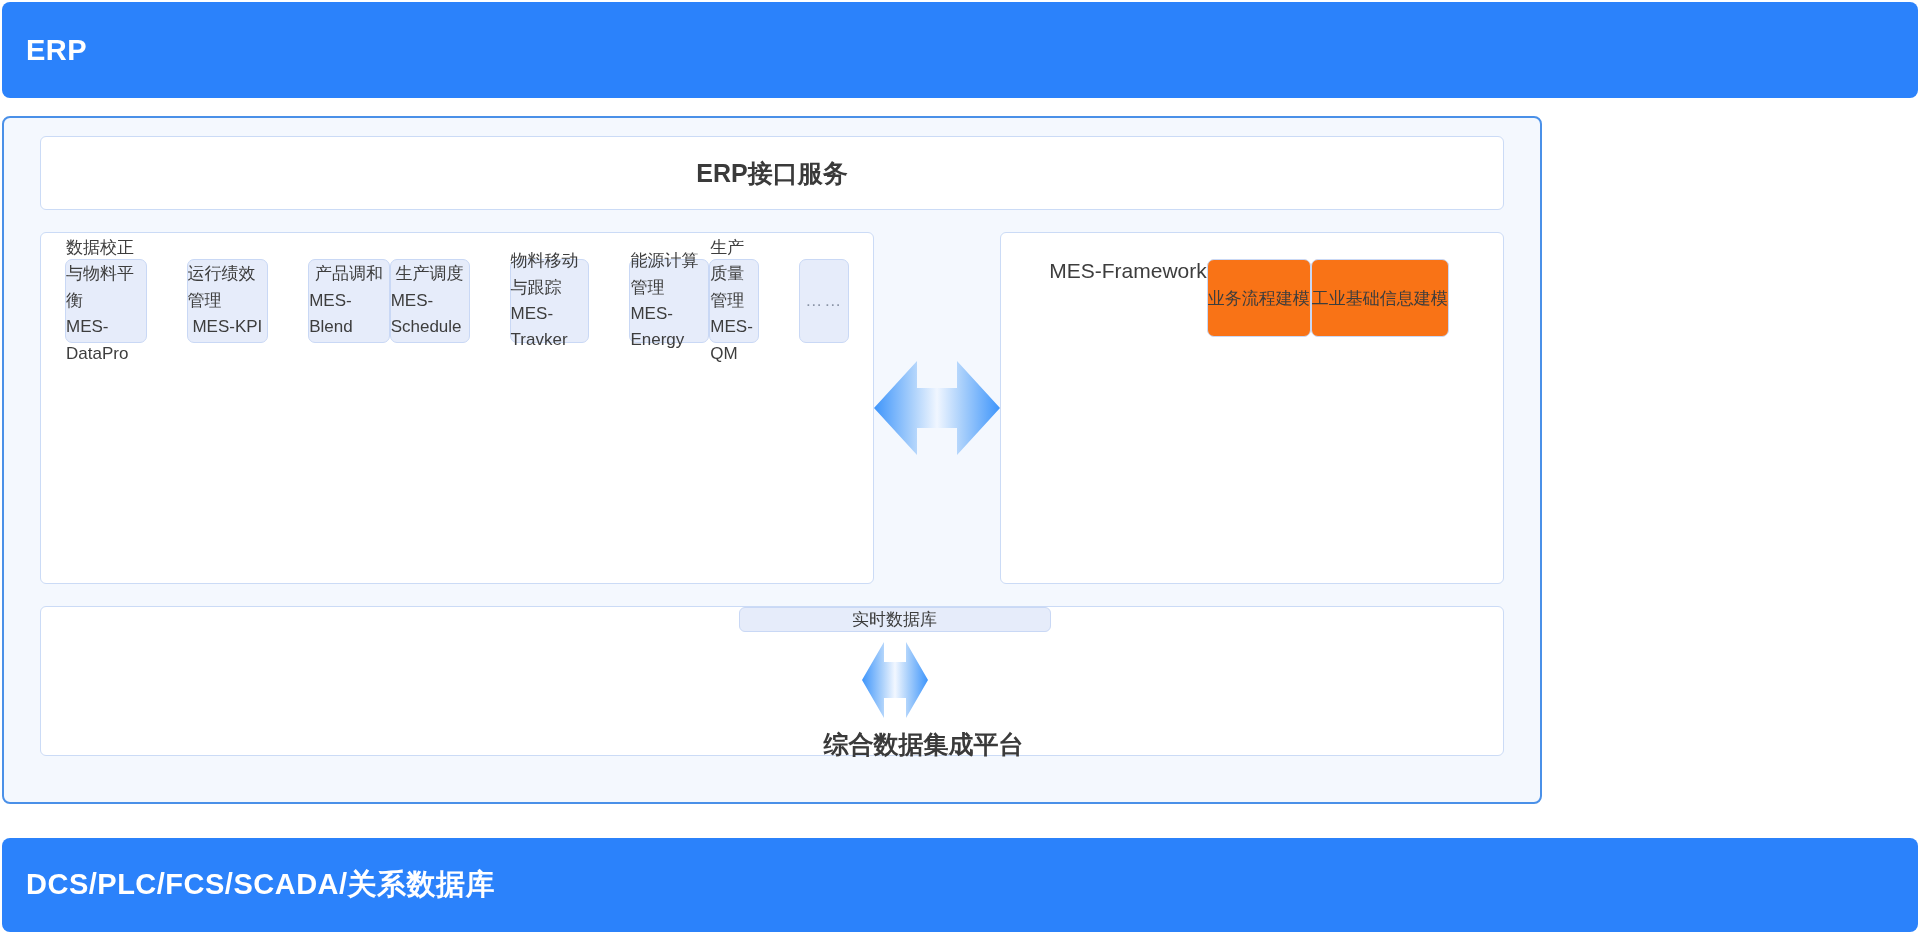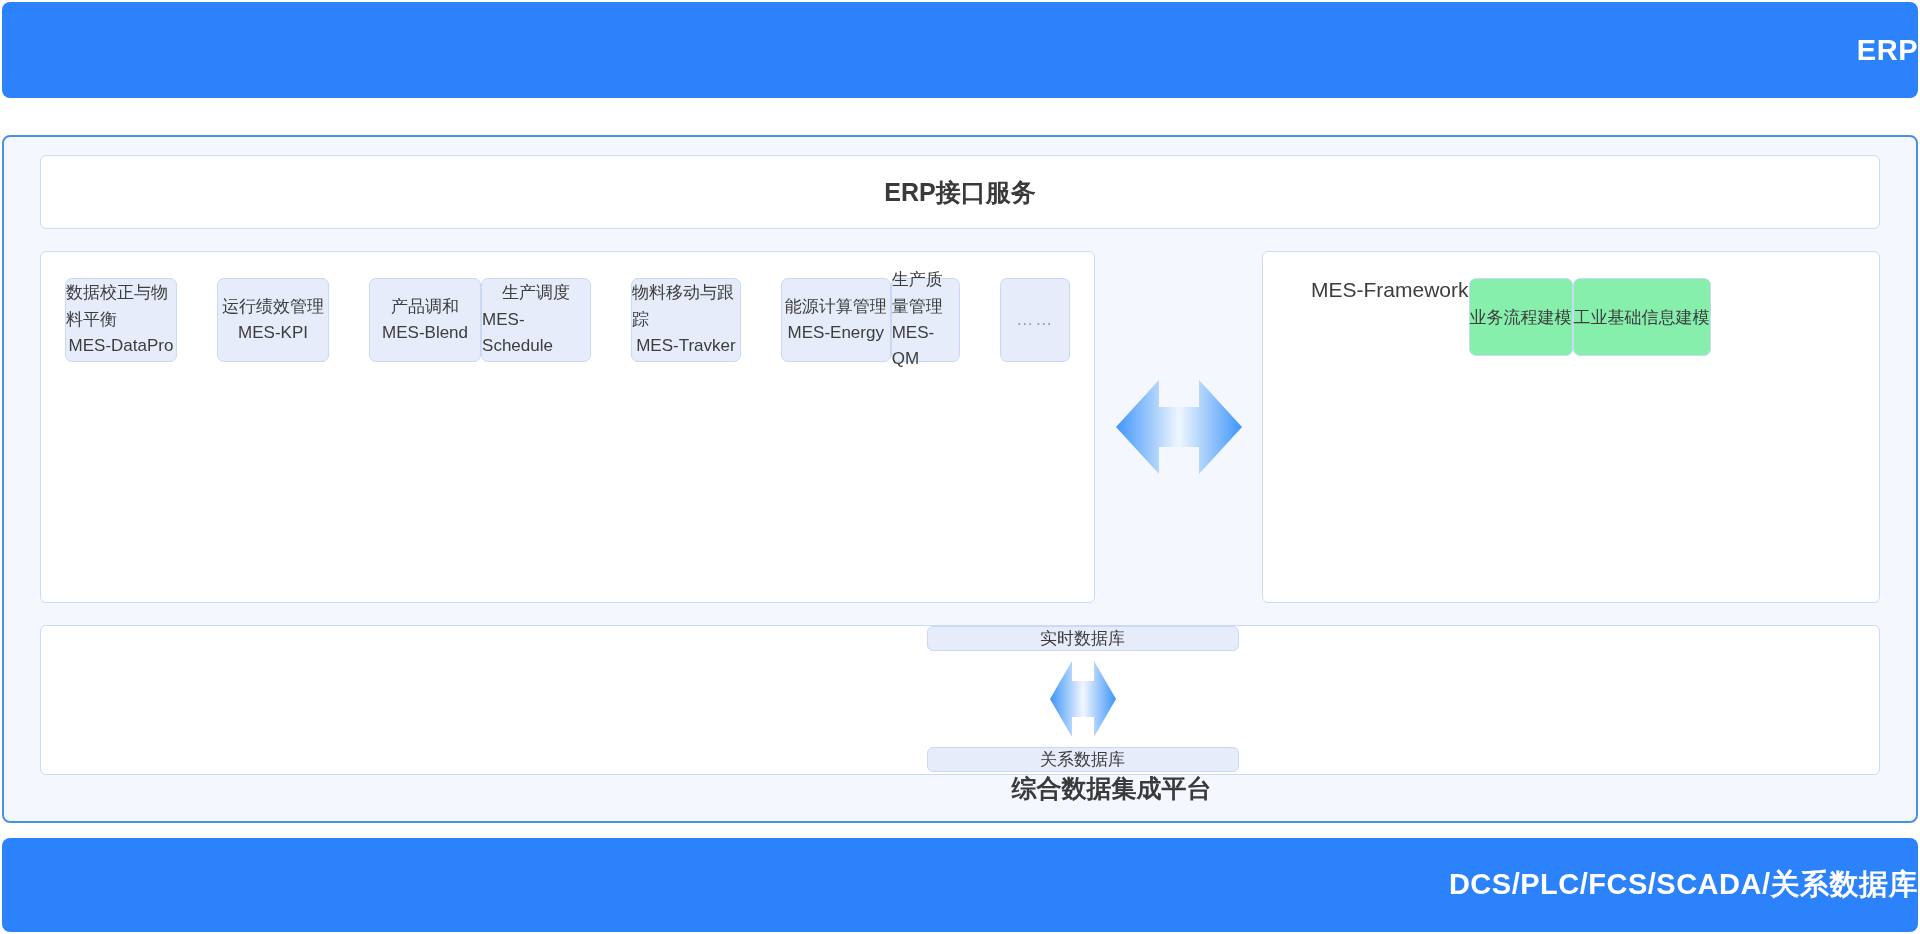--- a/index.html
+++ b/index.html
@@ -25,42 +25,43 @@
 
   
   .banner {
     position: absolute;
     left: 2px;
     right: 2px;
     background: #2B82FB;
     border-radius: 8px;
     display: flex;
     align-items: center;
-    justify-content: flex-end;
+    justify-content: flex-start;
     color: #ffffff;
     font-weight: bold;
     letter-spacing: 0.5px;
+    padding-left: 24px;
   }
   .banner-top {
     top: 2px;
     height: 96px;
     font-size: 29px;
   }
   .banner-bottom {
     top: 838px;
     height: 94px;
     font-size: 29px;
   }
 
   
   .mid-container {
     position: absolute;
     left: 2px;
-    top: 135px;
-    width: 1916px;
+    top: 116px;
+    width: 1540px;
     height: 688px;
     box-sizing: border-box;
     background: #F4F8FE;
     border: 2px solid #4A90E8;
     border-radius: 8px;
     padding: 18px 36px 22px 36px;
   }
 
   
   .erp-service {
@@ -151,21 +152,21 @@
   }
   .framework-title {
     text-align: center;
     font-size: 21px;
     color: #3d3d3d;
     margin-bottom: 28px;
   }
   .framework-card {
     box-sizing: border-box;
     height: 78px;
-    background: #86efac;
+    background: #f97316;
     border: 1px solid #C9D8F5;
     border-radius: 7px;
     display: flex;
     align-items: center;
     justify-content: center;
     font-size: 17px;
     color: #3d3d3d;
     margin-bottom: 27px;
   }
   .framework-card:last-child { margin-bottom: 0; }
@@ -309,23 +310,20 @@
               <stop offset="0%" stop-color="#3E95FB"></stop>
               <stop offset="30%" stop-color="#A8CFFB"></stop>
               <stop offset="50%" stop-color="#F2F7FF"></stop>
               <stop offset="70%" stop-color="#A8CFFB"></stop>
               <stop offset="100%" stop-color="#3E95FB"></stop>
             </linearGradient>
           </defs>
           <path d="M0,48 L22,10 L22,30 L44,30 L44,10 L66,48 L44,86 L44,66 L22,66 L22,86 Z" fill="url(#gradSmall)"></path>
         </svg>
       </div>
-      <div class="db-card">
-        <span>关系数据库</span>
-      </div>
       <div class="platform-label">综合数据集成平台</div>
     </div>
 
   </div>
 
   <div class="banner banner-bottom">
     <span>DCS/PLC/FCS/SCADA/关系数据库</span>
   </div>
 
 </div>

